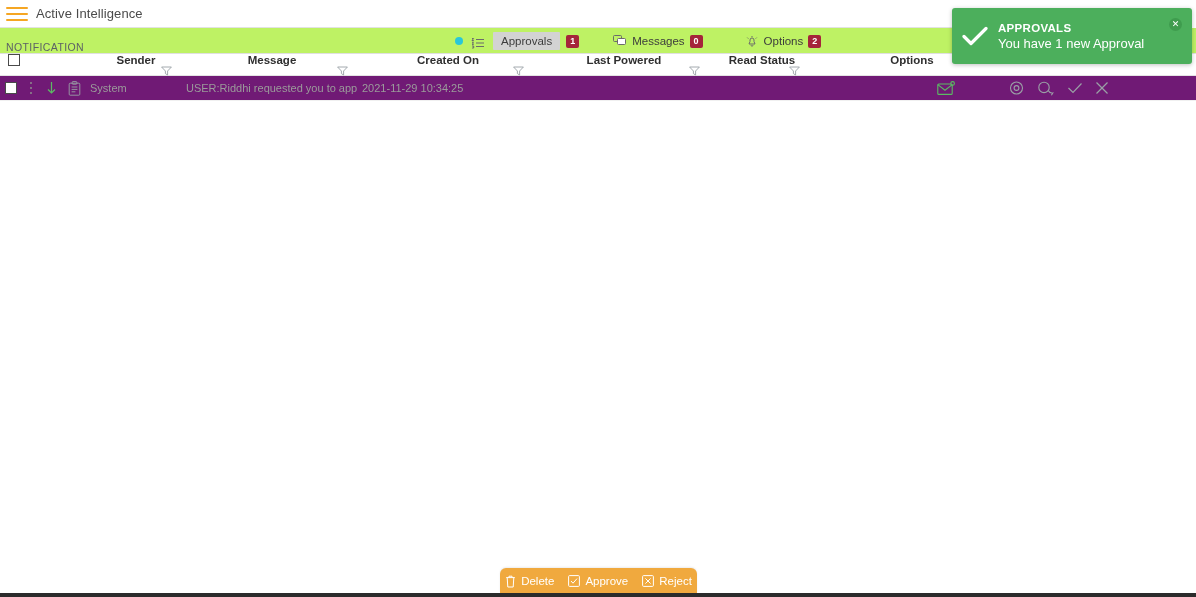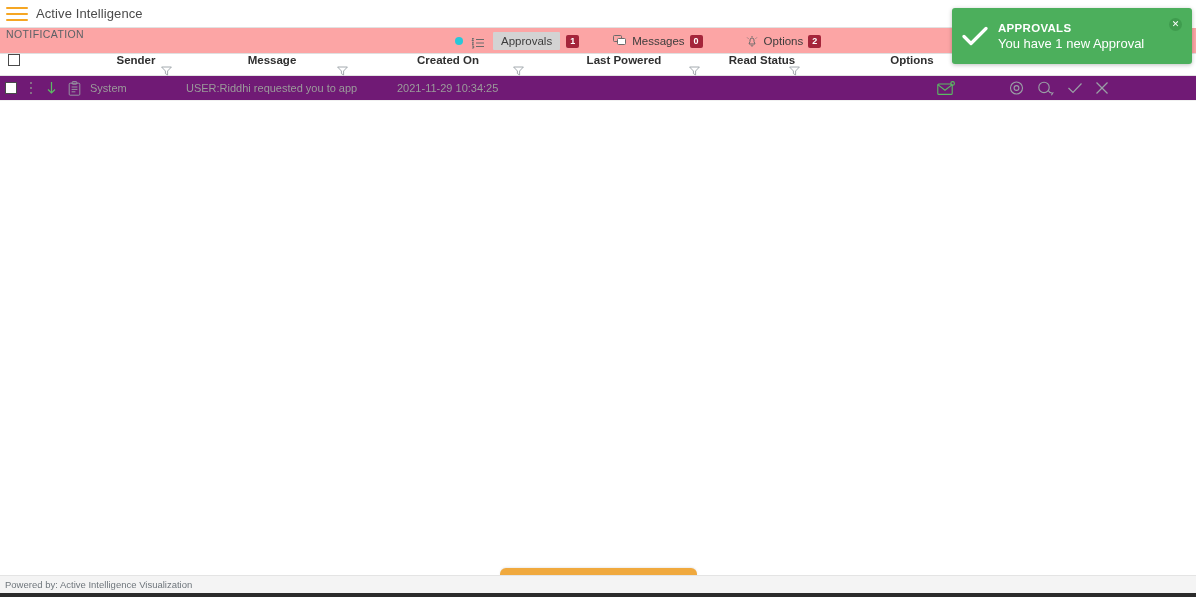--- a/index.html
+++ b/index.html
@@ -22,23 +22,23 @@
     width: 22px; height: 14px; margin-left: 6px; margin-right: 8px;
     display: flex; flex-direction: column; justify-content: space-between;
     cursor: pointer;
   }
   .hamburger span { display: block; height: 2px; width: 100%; background: #f5a623; border-radius: 1px; }
   .app-title { font-size: 13px; color: #4a4a4a; letter-spacing: .1px; }
 
   
   .notifbar {
     position: absolute; top: 28px; left: 0; width: 1196px; height: 26px;
-    background: #fca5a5;
+    background: #bef264;
     border-bottom: 1px solid #e0e0e0;
-    display: flex; align-items: flex-start;
+    display: flex; align-items: flex-end;
   }
   .notif-label {
     font-size: 10.5px; color: #5c6166; letter-spacing: .4px;
     margin-left: 6px; white-space: nowrap;
   }
   .tabs {
     position: absolute; left: 455px; top: 0; height: 26px;
     display: flex; align-items: center; gap: 0;
   }
   .cyan-dot { width: 8px; height: 8px; border-radius: 50%; background: #29c7d8; margin-right: 8px; }
@@ -305,21 +305,21 @@
             </g>
           </svg>
         </span>
       </div>
 
       <div class="td c-sender">System</div>
       <div class="td c-msg">
           <span style="padding-left:4px;">USER:Riddhi requested you to appr…</span>
         </div>
       <div class="td c-created">
-          <span style="padding-left:4px;margin-left:35px;">2021-11-29 10:34:25</span>
+          <span style="padding-left:4px;">2021-11-29 10:34:25</span>
         </div>
       <div class="td c-updated">
           <span style="padding-left:4px;"></span>
         </div>
       <div class="td c-ack">
           <span style="padding-left:4px;"></span>
         </div>
 
       <div class="td c-read" style="justify-content:center;">
         <span style="line-height:0;">
@@ -400,23 +400,20 @@
             <rect x="0.6" y="0.6" width="10.8" height="10.8" rx="1"></rect>
             <path d="M3.4 3.4 L8.6 8.6"></path>
               <path d="M8.6 3.4 L3.4 8.6"></path>
           </g>
         </svg>
       </span>
       <span>Reject</span>
     </div>
   </div>
 
-  <div class="footer">
-    <span class="footer-text">Powered by: Active Intelligence Visualization</span>
-  </div>
   <div class="footer-rule"></div>
 
   <div class="toast">
     <div class="toast-check">
       <svg width="26" height="20" viewBox="0 0 26 20">
         <path d="M2 10.5 L9 17.5 L24 2.5" stroke="#ffffff" stroke-width="3.2" fill="none" stroke-linecap="round" stroke-linejoin="round"></path>
       </svg>
     </div>
     <div class="toast-body">
       <div class="toast-title">APPROVALS</div>

